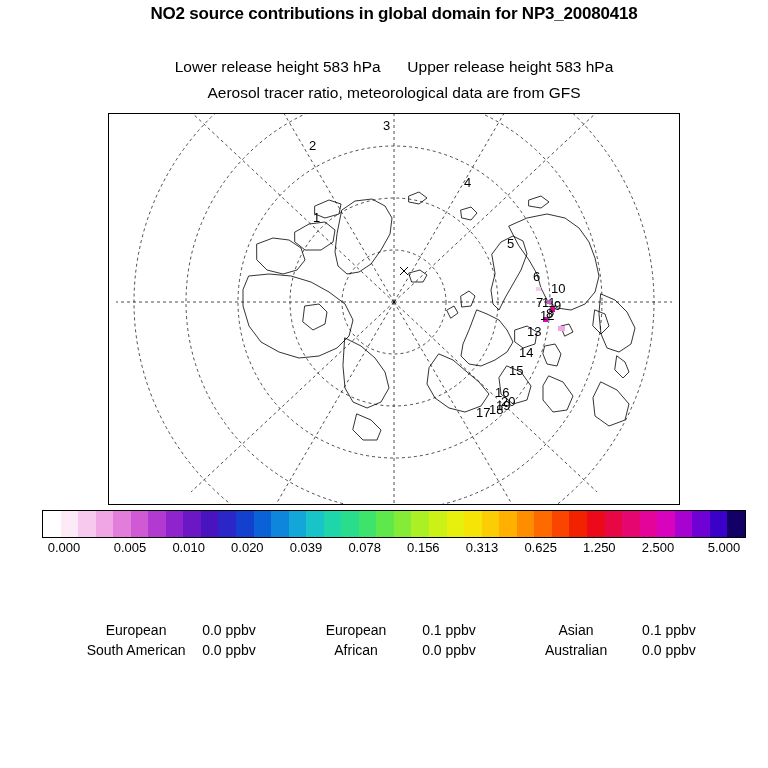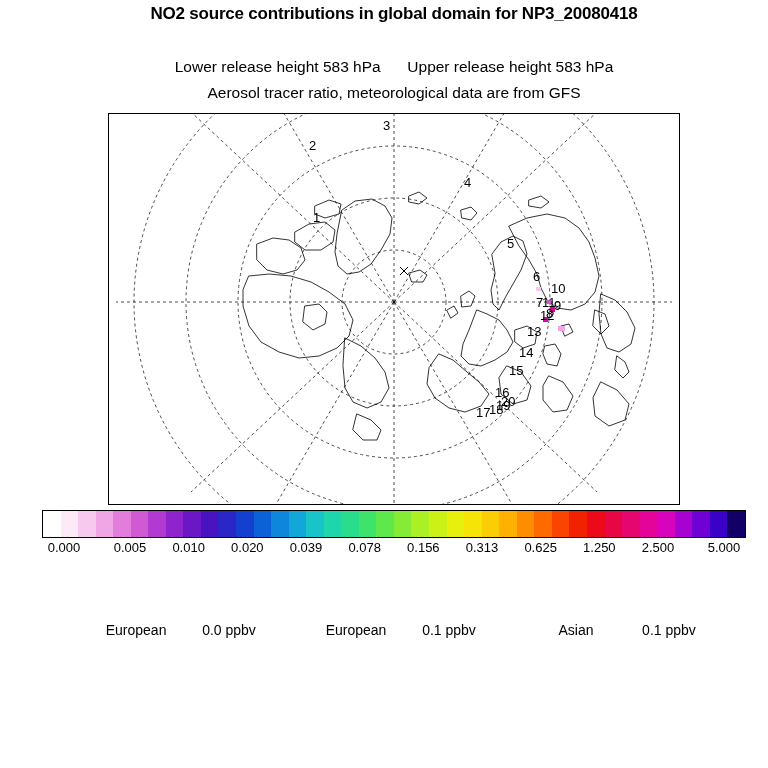--- a/index.html
+++ b/index.html
@@ -321,16 +321,24 @@
   <table class="foot-table">
     <tbody>
       <tr>
         <td class="ft-name">European</td>
         <td class="ft-val">0.0 ppbv</td>
         <td class="ft-name">European</td>
         <td class="ft-val">0.1 ppbv</td>
         <td class="ft-name">Asian</td>
         <td class="ft-val">0.1 ppbv</td>
       </tr>
+      <tr>
+        <td class="ft-name">South American</td>
+        <td class="ft-val">0.0 ppbv</td>
+        <td class="ft-name">African</td>
+        <td class="ft-val">0.0 ppbv</td>
+        <td class="ft-name">Australian</td>
+        <td class="ft-val">0.0 ppbv</td>
+      </tr>
     </tbody>
   </table>
 
 </div>
 
 </body></html>

